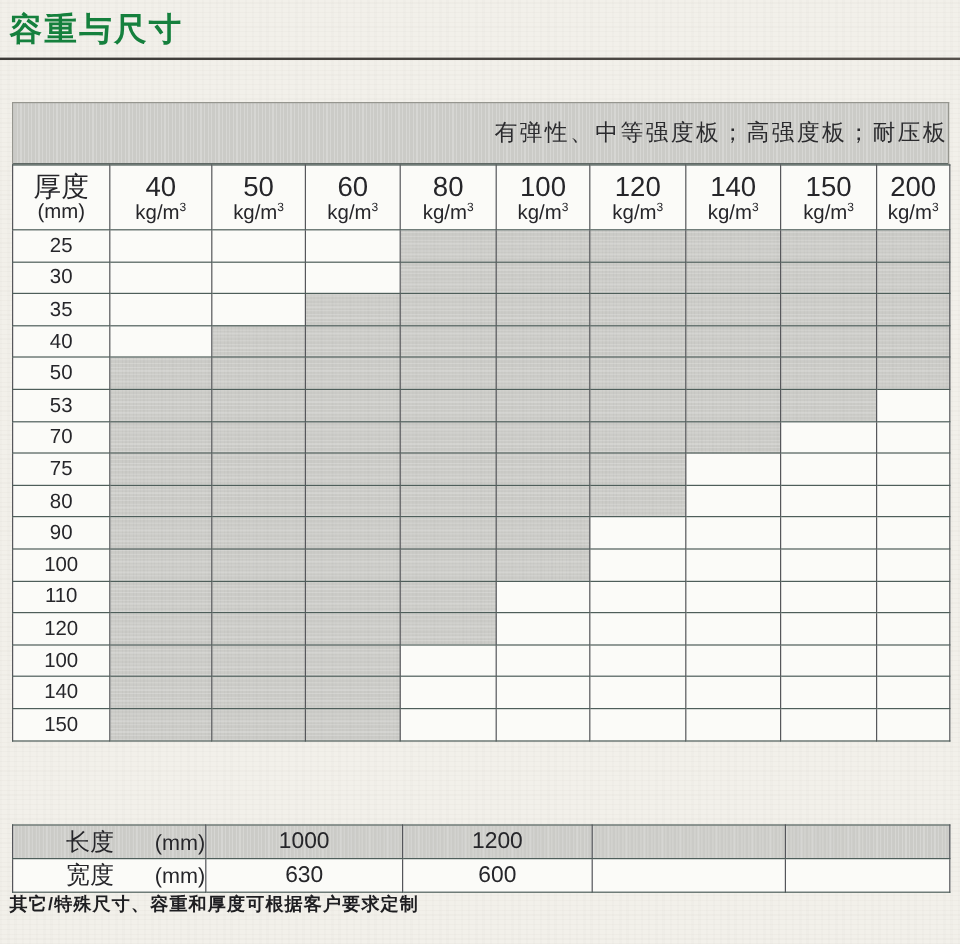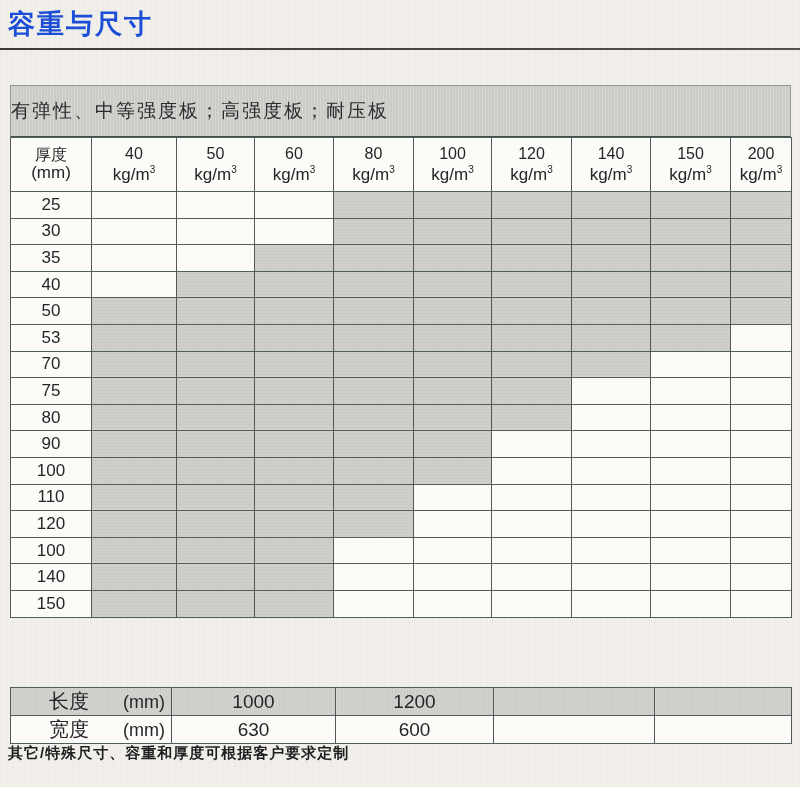--- a/index.html
+++ b/index.html
@@ -18,34 +18,34 @@
   }
   .title-rule{
     position:absolute;left:0;top:48px;width:800px;height:2px;
     background:linear-gradient(90deg,#3c3a37,#4a4642 60%,#55504b);
   }
   .caption-bar{
     position:absolute;left:10px;top:85px;width:779px;height:50px;
     background-color:#cbcbc7;
     background-image:repeating-linear-gradient(90deg, rgba(255,255,255,0.22) 0 1px, transparent 1px 3px);
     border:1px solid #96968f;border-bottom:1px solid #45504d;
-    display:flex;align-items:center;justify-content:flex-start;
+    display:flex;align-items:center;justify-content:flex-end;
     font-size:19px;letter-spacing:2px;color:#2b2b2e;
   }
   table{border-collapse:collapse;table-layout:fixed;}
   .dtable{position:absolute;left:10px;top:137px;width:781px;}
   .dtable th,.dtable td{
     border-left:1px solid #56575b;border-right:1px solid #56575b;
     border-top:1px solid #4e5e5a;border-bottom:1px solid #4e5e5a;
     padding:0;font-weight:normal;text-align:center;vertical-align:middle;
     background-color:#fbfbf8;
   }
   .dtable thead tr{height:54px;}
   .dtable tbody tr{height:26.6px;}
-  .corner-line1,.hnum{font-size:16px;line-height:1.15;}
+  .corner-line1,.hnum{font-size:23px;line-height:1.15;}
   .corner-line2,.hunit{font-size:17px;line-height:1.1;}
   .hunit sup{font-size:10px;}
   .rowlabel{font-size:17px;}
   td.shaded{
     background-color:#cbcbc7;
     background-image:
       repeating-linear-gradient(0deg, rgba(255,255,255,0.20) 0 1px, transparent 1px 3px),
       repeating-linear-gradient(90deg, rgba(0,0,0,0.025) 0 1px, transparent 1px 3px);
   }
   .stable{position:absolute;left:10px;top:687px;width:781px;}
@@ -53,31 +53,31 @@
     border:1px solid #54555a;
     border-top-color:#4e5e5a;border-bottom-color:#4e5e5a;
     padding:0;font-weight:normal;vertical-align:middle;
     background-color:#fbfbf8;font-size:19px;text-align:center;
   }
   .stable tr{height:26.5px;}
   .stable tr.shaded-row th,.stable tr.shaded-row td{
     background-color:#cbcbc7;
     background-image:repeating-linear-gradient(90deg, rgba(255,255,255,0.22) 0 1px, transparent 1px 3px);
   }
-  .stable th{text-align:center;padding-left:32px;font-size:20px;}
+  .stable th{text-align:right;padding-left:32px;font-size:20px;}
   .stable th .unit{margin-left:34px;font-size:18px;}
   .footer-note{
     position:absolute;left:8px;top:744px;
     font-size:15px;font-weight:bold;color:#1e1e21;letter-spacing:1px;
   }
 </style>
 </head>
 <body>
 
-<div class="page-title" style="color:#1d4ed8;">容重与尺寸</div>
+<div class="page-title" style="color:#15803d;">容重与尺寸</div>
 <div class="title-rule"></div>
 
 <div class="caption-bar">
   <span>有弹性、中等强度板；高强度板；耐压板</span>
 </div>
 
 <table class="dtable">
   <colgroup>
     <col style="width:81px">
       <col style="width:85px">

